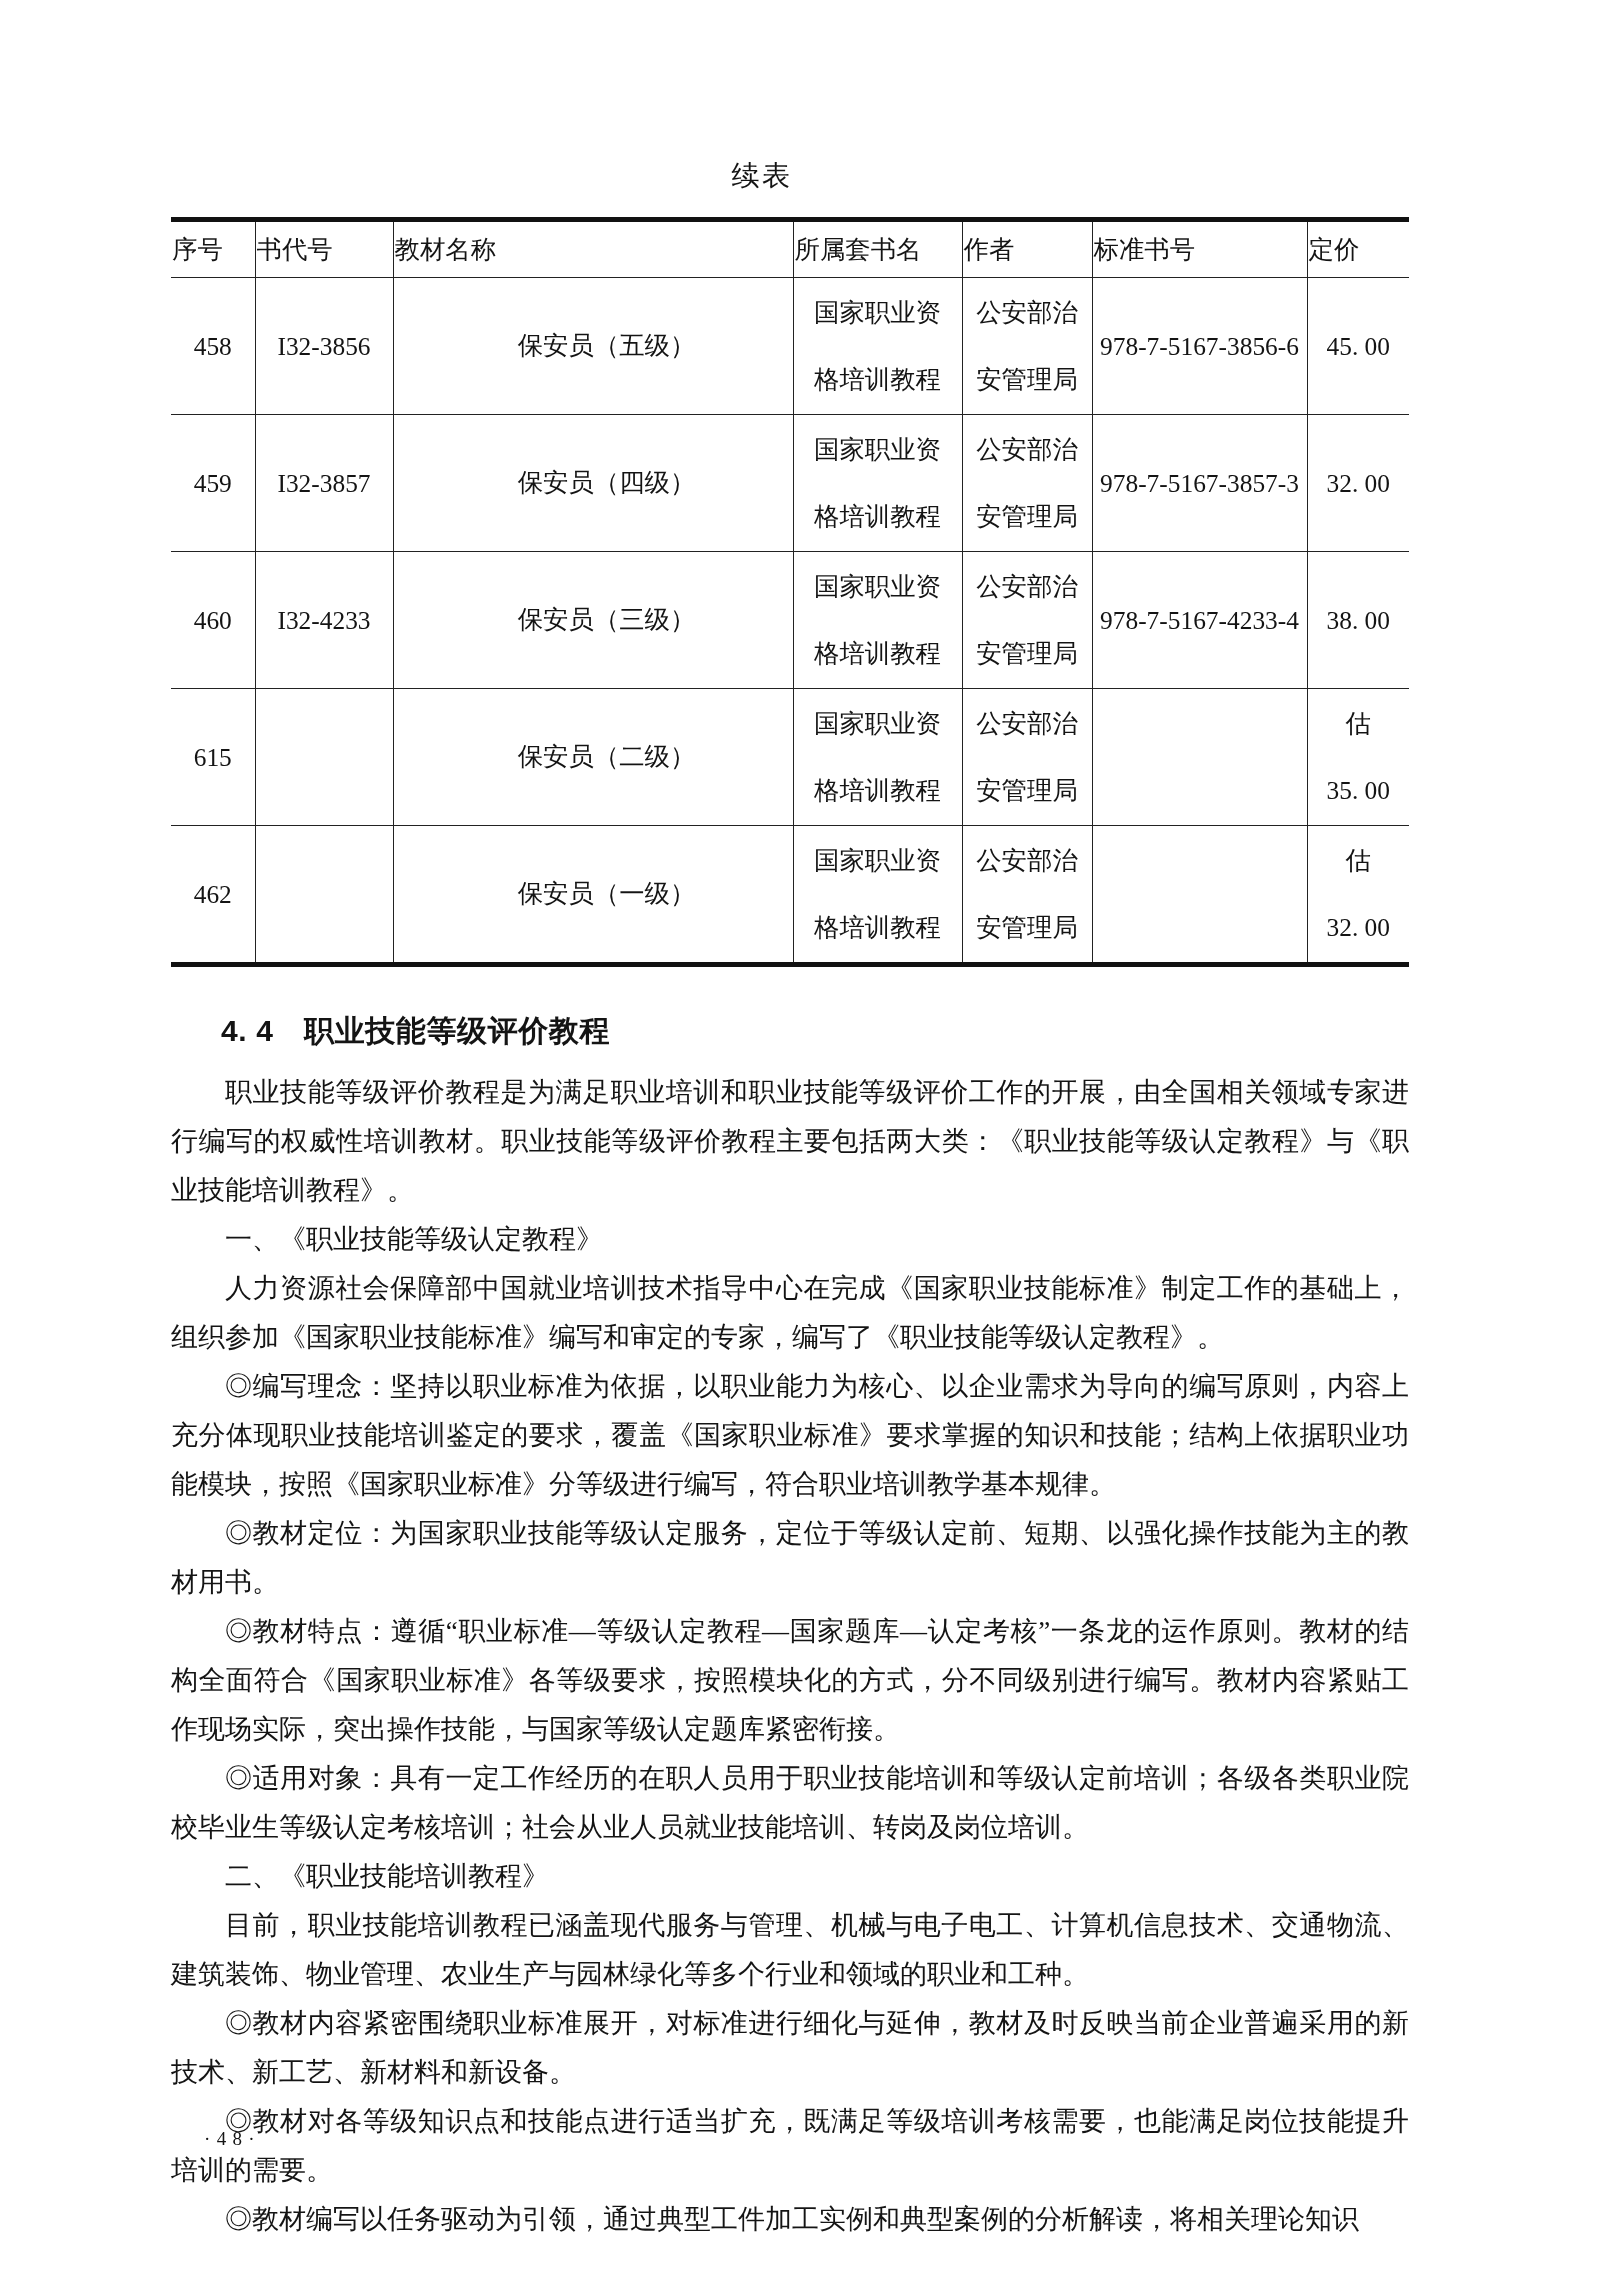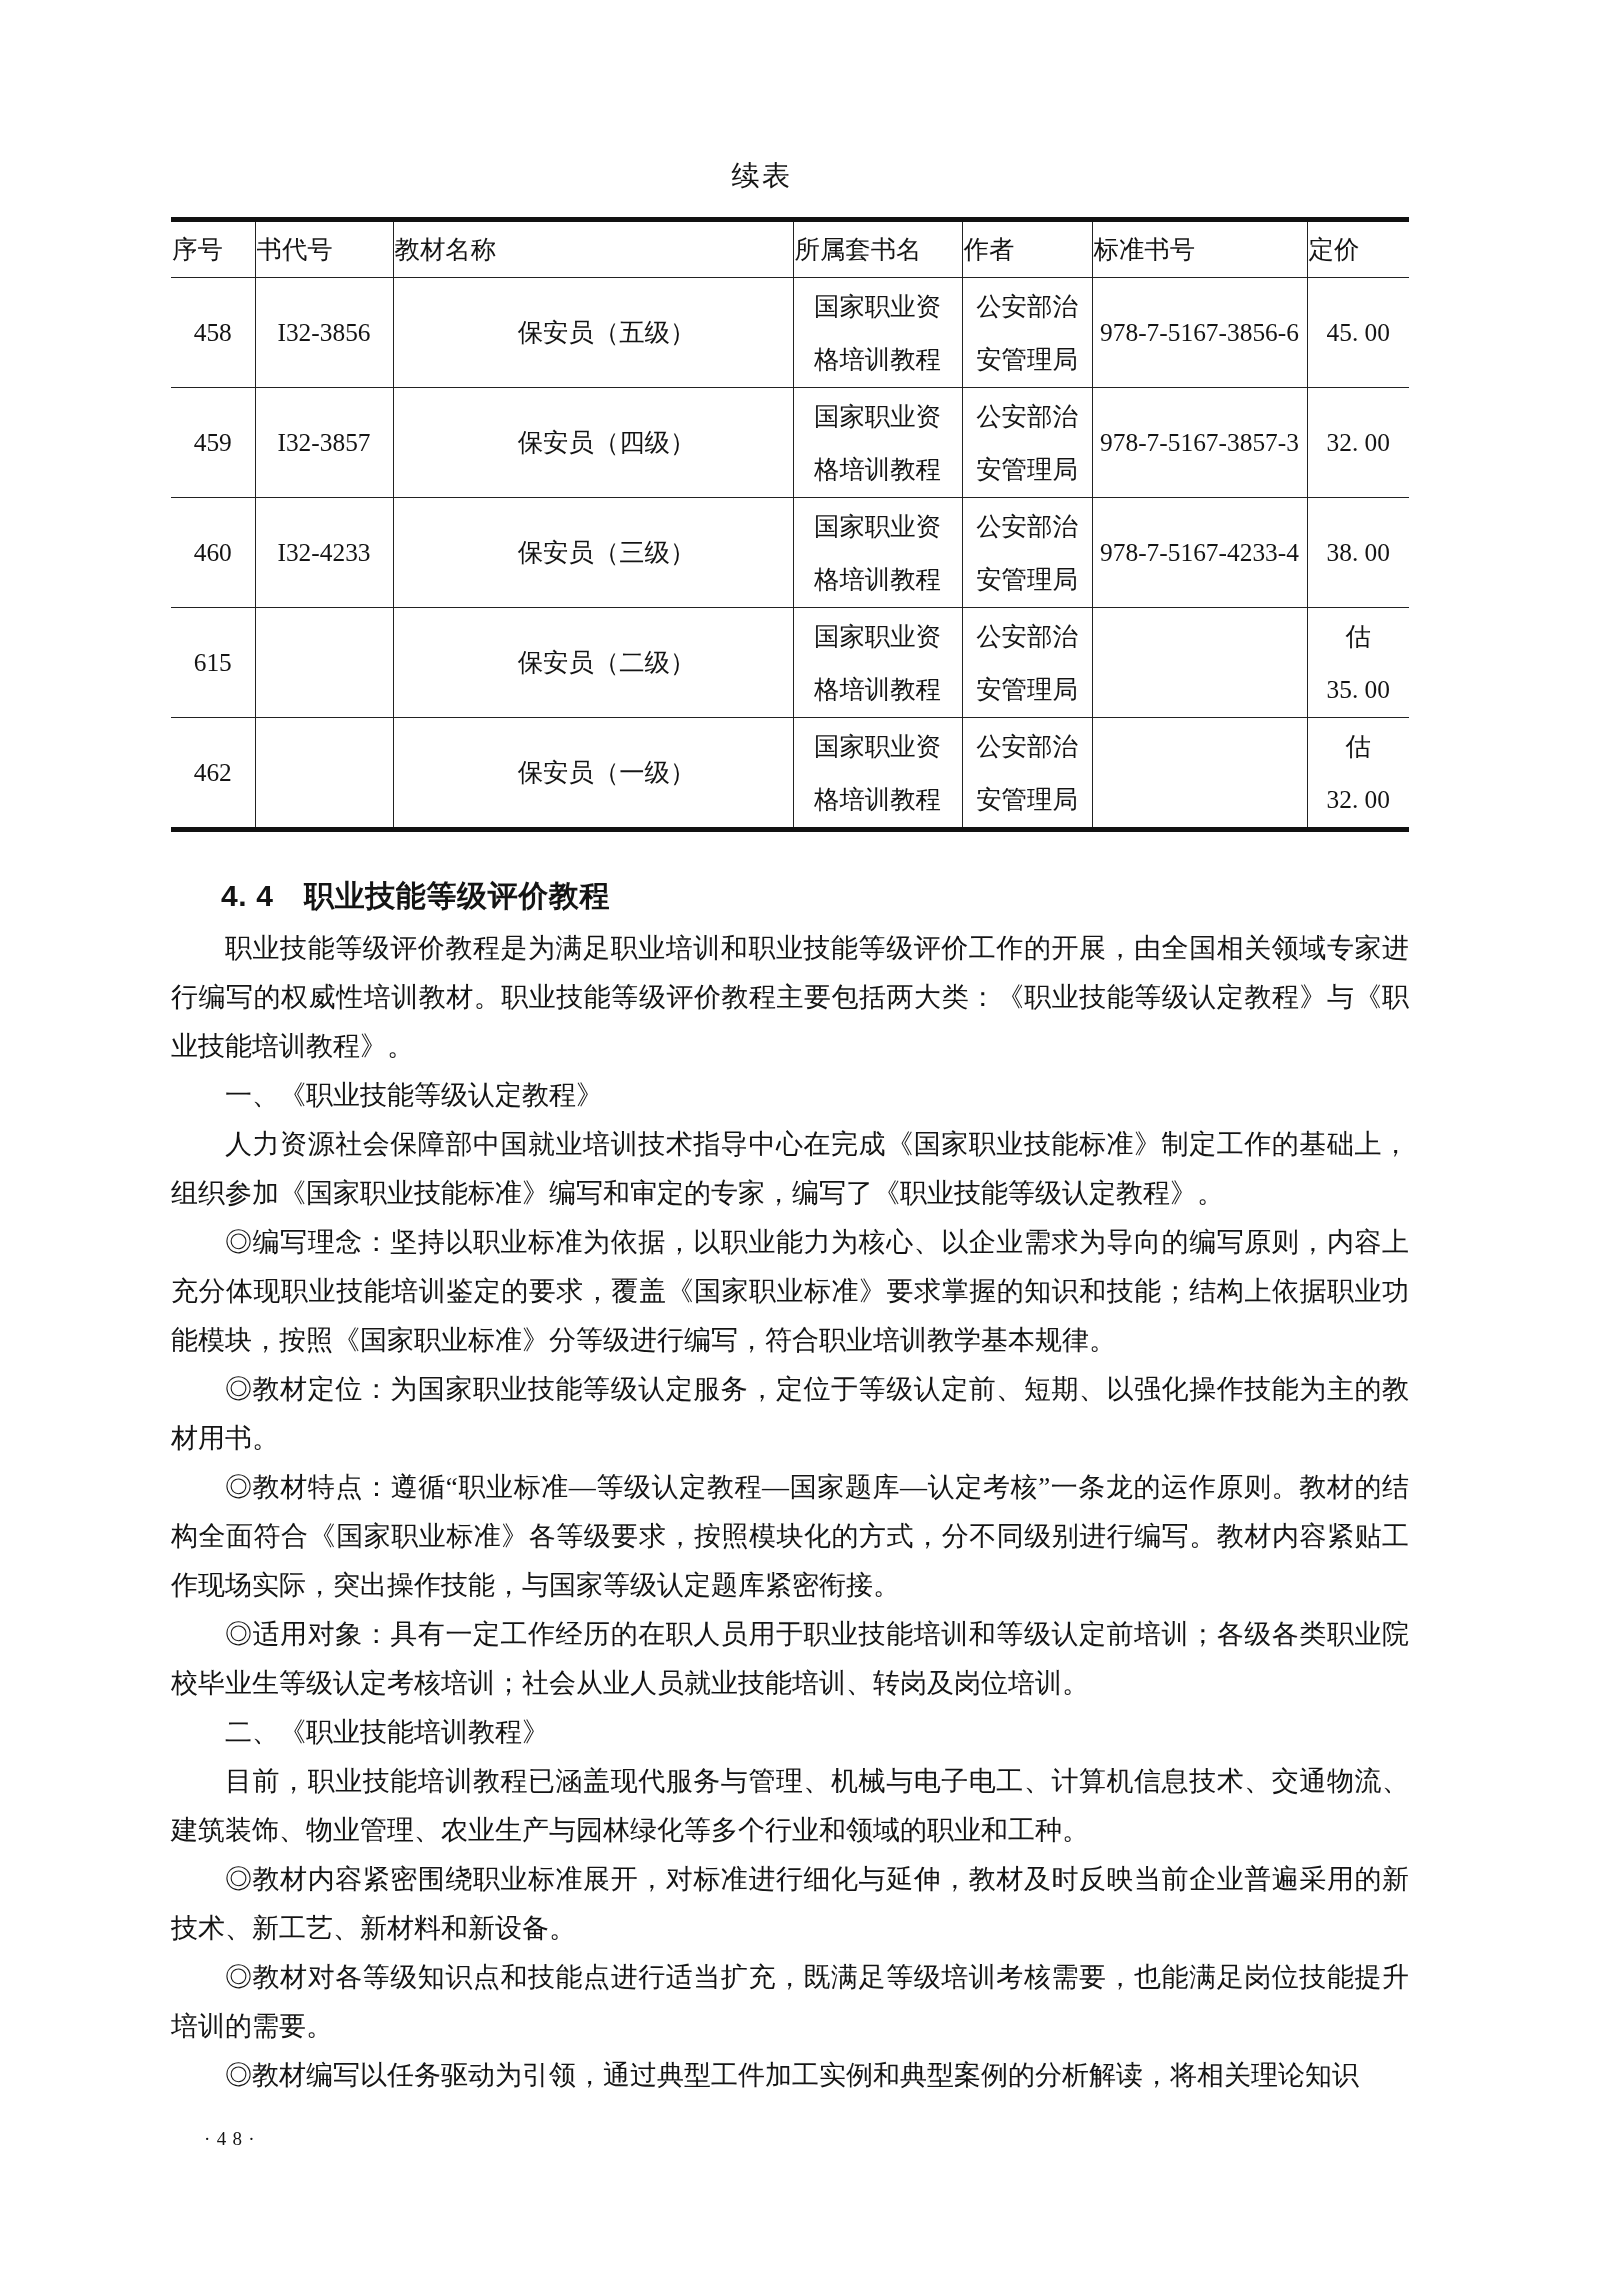--- a/index.html
+++ b/index.html
@@ -41,23 +41,23 @@
   }
   table.books td{
     height:107px;
     text-align:center;
     vertical-align:middle;
   }
   table.books tbody tr + tr td{border-top:1.9px solid #222;}
   table.books th:not(:last-child),
   table.books td:not(:last-child){border-right:1.3px solid #222;}
   td.c-title{text-align:left;padding-left:28px;}
-  .pre{white-space:pre-line;line-height:53px;}
+  .pre{white-space:pre-line;line-height:67px;}
   .heading{
-    margin:46px 0 10px 50px;
+    margin:46px 0 19px 50px;
     font-family:"Liberation Sans", sans-serif;
     font-weight:bold;
     font-size:30px;
     line-height:36px;
     letter-spacing:0.6px;
   }
   .paragraphs{margin-top:3.8px;}
   .para{
     margin:0;
     font-size:27px;

